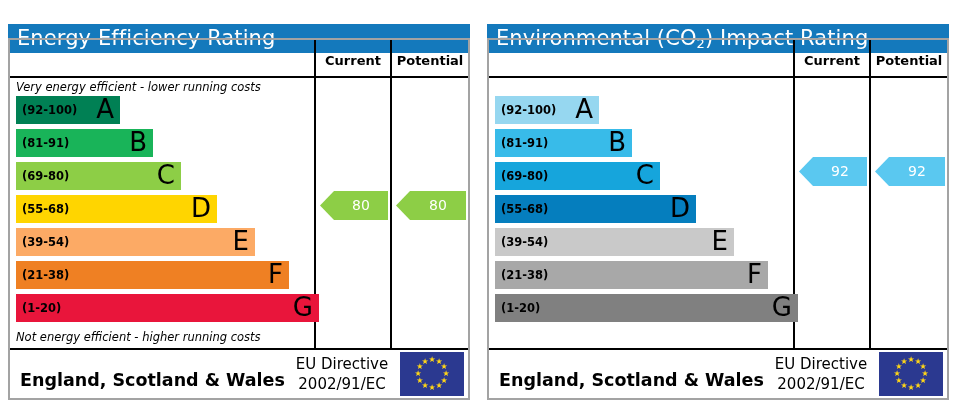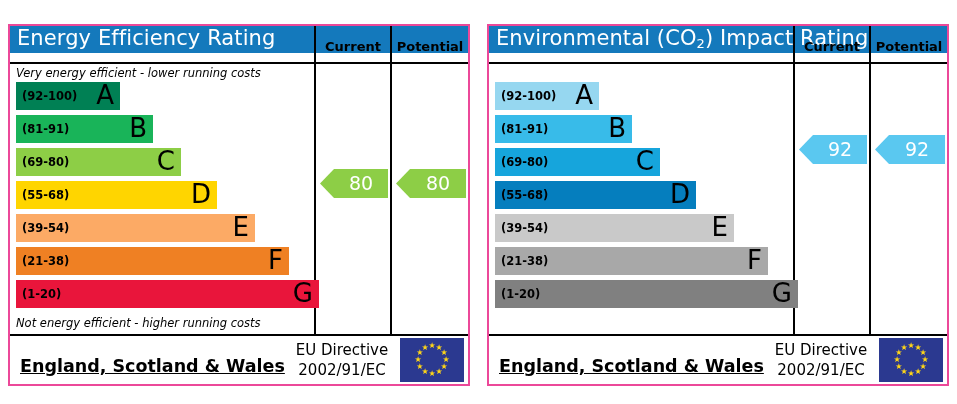--- a/index.html
+++ b/index.html
@@ -49,24 +49,24 @@
     font-size: 13px;
     vertical-align: baseline;
     position: relative;
     top: 3px;
   }
 
   
   .frame {
     position: absolute;
     left: 8px;
-    top: 24px;
+    top: 38px;
     width: 462px;
     height: 362px;
-    border: 2px solid #ec4899;
+    border: 2px solid #a3a3a3;
     box-sizing: border-box;
   }
   
   .vline {
     position: absolute;
     top: 0px;
     width: 2px;
     background: #000000;
   }
   .vline.c1 { left: 304px; height: 310px; }
@@ -145,40 +145,40 @@
     color: #000000;
     font-weight: normal;
   }
 
   
   .arrow {
     position: absolute;
     height: 29px;
     line-height: 29px;
     color: #ffffff;
-    font-size: 19px;
+    font-size: 14px;
     text-align: center;
     padding-left: 14px;
     box-sizing: border-box;
     clip-path: polygon(0% 50%, 14px 0%, 100% 0%, 100% 100%, 14px 100%);
+    margin-top: 8px;
   }
 
   
   .footer-text {
     position: absolute;
     left: 10px;
     top: 322px;
     width: 270px;
     height: 36px;
     line-height: 36px;
     font-size: 17.5px;
     font-weight: bold;
     color: #000000;
     white-space: nowrap;
-    text-decoration: underline;
   }
   .directive {
     position: absolute;
     left: 276px;
     top: 314px;
     width: 112px;
     font-size: 15px;
     color: #000000;
     text-align: center;
     line-height: 20px;

